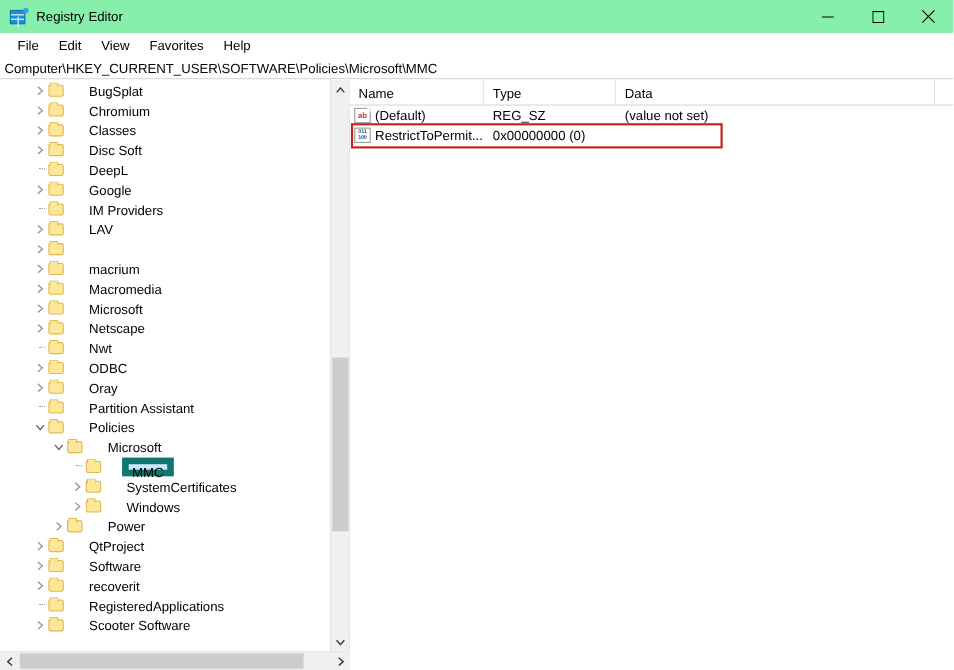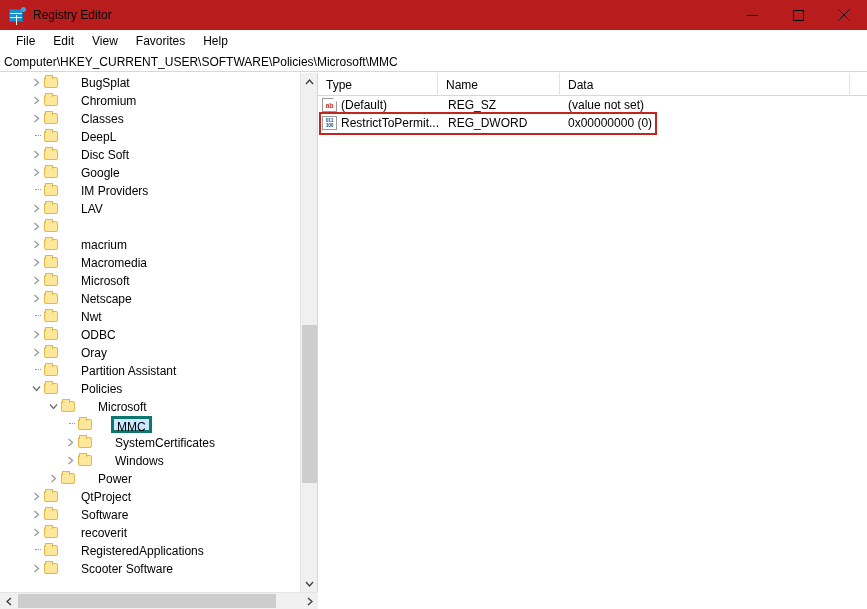--- a/index.html
+++ b/index.html
@@ -13,21 +13,21 @@
     color: #000000;
     overflow: hidden;
     position: relative;
   }
 
   
   .titlebar {
     height: 30px;
     display: flex;
     align-items: center;
-    background: #b91c1c;
+    background: #86efac;
     position: relative;
   }
   .app-icon {
     width: 16px; height: 16px;
     margin-left: 9px; margin-right: 8px;
     position: relative;
     flex: 0 0 auto;
   }
   .app-icon .grid {
     position: absolute; left: 0; top: 2px;
@@ -124,21 +124,21 @@
   }
   .tree-row {
     height: 18px;
     display: flex;
     align-items: center;
     white-space: nowrap;
     position: relative;
   }
   .tree-row.selected .label-box {
     background: #cce8ff;
-    border: 3px solid #0f766e;
+    border: 6px solid #0f766e;
   }
   .indent { flex: 0 0 auto; height: 18px; }
   .chevron {
     width: 16px; height: 18px;
     display: flex; align-items: center; justify-content: center;
     flex: 0 0 auto;
   }
   .chevron svg { display: block; }
   .dotline {
     width: 16px; height: 18px;
@@ -397,37 +397,37 @@
                 <polyline points="1.5,1 5.5,4.5 1.5,8" fill="none" stroke="#9a9a9a" stroke-width="1.3"></polyline>
               </svg>
             </div>
             <div class="folder">
               <div class="f-body"></div>
             </div>
             <div class="label-box">Classes</div>
           </div>
           <div class="tree-row">
             <div class="indent" style="width: 28px;"></div>
+            <div class="chevron">
+              <svg width="7" height="9" viewBox="0 0 7 9">
+                <polyline points="1.5,1 5.5,4.5 1.5,8" fill="none" stroke="#9a9a9a" stroke-width="1.3"></polyline>
+              </svg>
+            </div>
+            <div class="folder">
+              <div class="f-body"></div>
+            </div>
+            <div class="label-box">Disc Soft</div>
+          </div>
+          <div class="tree-row">
+            <div class="indent" style="width: 28px;"></div>
             <div class="dotline"></div>
             <div class="folder">
               <div class="f-body"></div>
             </div>
             <div class="label-box">DeepL</div>
-          </div>
-          <div class="tree-row">
-            <div class="indent" style="width: 28px;"></div>
-            <div class="chevron">
-              <svg width="7" height="9" viewBox="0 0 7 9">
-                <polyline points="1.5,1 5.5,4.5 1.5,8" fill="none" stroke="#9a9a9a" stroke-width="1.3"></polyline>
-              </svg>
-            </div>
-            <div class="folder">
-              <div class="f-body"></div>
-            </div>
-            <div class="label-box">Disc Soft</div>
           </div>
           <div class="tree-row">
             <div class="indent" style="width: 28px;"></div>
             <div class="chevron">
               <svg width="7" height="9" viewBox="0 0 7 9">
                 <polyline points="1.5,1 5.5,4.5 1.5,8" fill="none" stroke="#9a9a9a" stroke-width="1.3"></polyline>
               </svg>
             </div>
             <div class="folder">
               <div class="f-body"></div>
@@ -702,42 +702,41 @@
       <div class="hscroll-btn right">
         <svg width="6" height="9" viewBox="0 0 6 9">
             <polyline points="1,1 5,4.5 1,8" fill="none" stroke="#3c3c3c" stroke-width="1.3"></polyline>
           </svg>
       </div>
     </div>
   </div>
 
   <div class="values-pane">
     <div class="col-header">
+      <div class="col-head col-name">Name</div>
       <div class="col-head col-type">Type</div>
-      <div class="col-head col-name">Name</div>
       <div class="col-head col-data">Data</div>
       <div class="col-head col-rest"></div>
     </div>
     <div class="val-rows" id="val-rows">
         <div class="val-row">
           <div class="val-cell vc-name">
             <div class="icon-sz">ab</div>
             <span>(Default)</span>
           </div>
           <div class="val-cell vc-type">REG_SZ</div>
           <div class="val-cell vc-data">(value not set)</div>
         </div>
         <div class="val-row">
           <div class="val-cell vc-name">
             <div class="icon-dword">
               <span>011</span>
               <span>100</span>
             </div>
             <span>RestrictToPermit...</span>
           </div>
-          <div class="val-cell vc-type">REG_DWORD</div>
           <div class="val-cell vc-data">0x00000000 (0)</div>
         </div>
       </div>
     <div class="red-highlight" id="red-box" style="left: 1px; top: 39px; width: 338px; height: 23px; border-color: rgb(192, 39, 29);"></div>
   </div>
 
 </div>
 
 </body></html>

